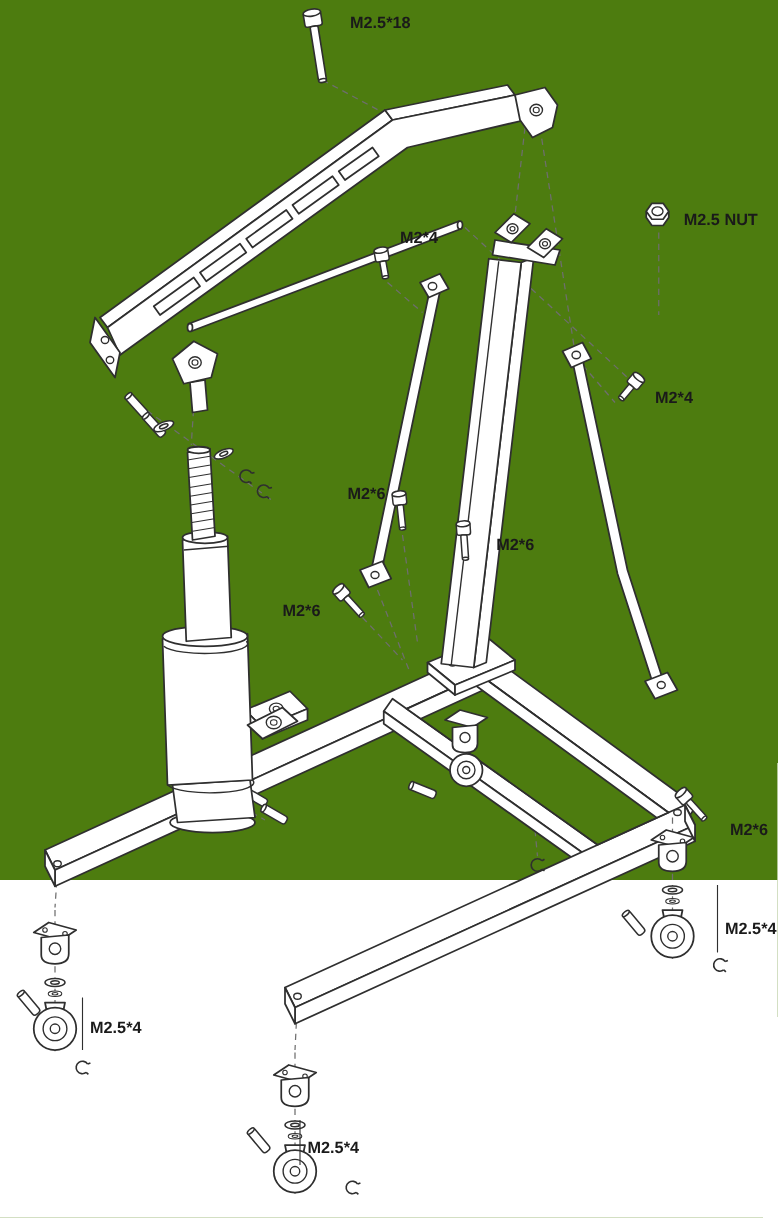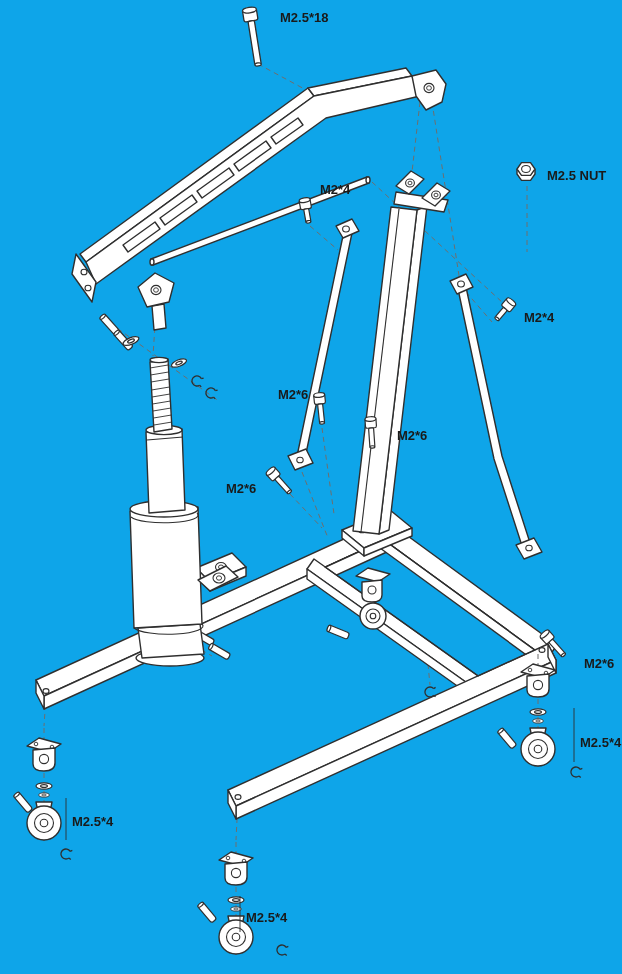--- a/index.html
+++ b/index.html
@@ -1,17 +1,17 @@
 <!DOCTYPE html>
 <html><head>
 <meta charset="utf-8">
 <style>
   html,body{margin:0;padding:0;background:#ffffff;}
   body{width:622px;height:974px;overflow:hidden;}
-  .stage{position:relative;width:622px;height:974px;background:#0ea5e9;}
+  .stage{position:relative;width:622px;height:704px;background:#4d7c0f;}
   svg{position:absolute;left:0;top:0;}
   .s{fill:#ffffff;stroke:#2f2f2f;stroke-width:1.4;stroke-linejoin:round;}
   .sn{fill:none;stroke:#2f2f2f;stroke-width:1.1;}
   .hole{fill:#ffffff;stroke:#2f2f2f;stroke-width:1.1;}
   .hole2{fill:#ffffff;stroke:#2f2f2f;stroke-width:0.9;}
   .dash{fill:none;stroke:#6e6e6e;stroke-width:1;stroke-dasharray:5 4;}
   .thin{fill:none;stroke:#2f2f2f;stroke-width:0.9;}
   .lbl{font:600 13px "Liberation Sans", sans-serif;fill:#1a1a1a;}
 </style>
 </head>

